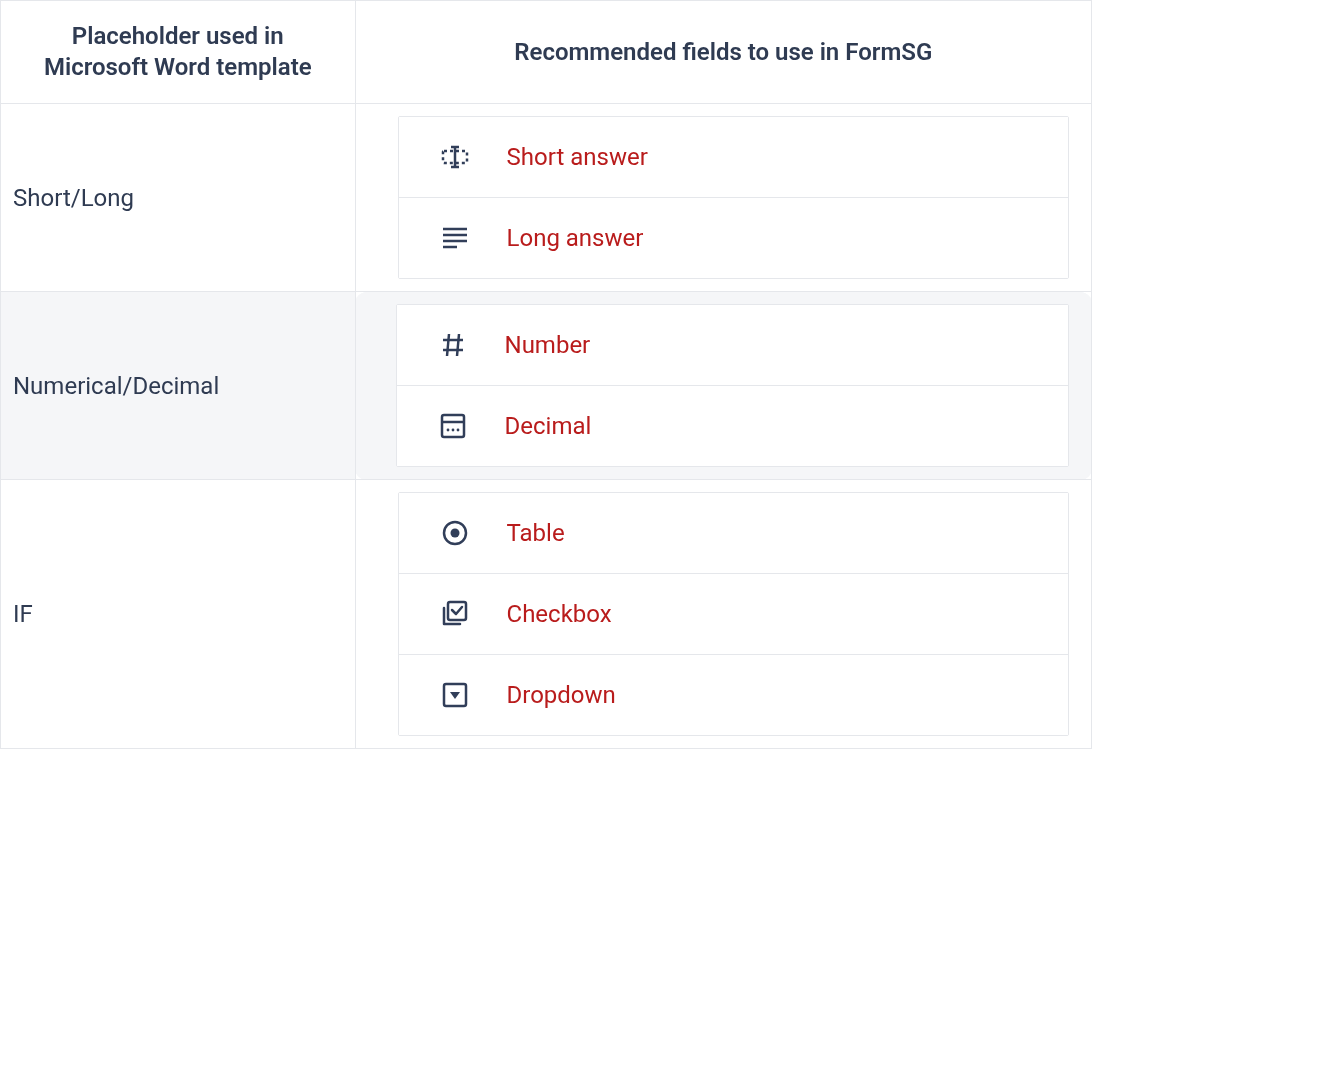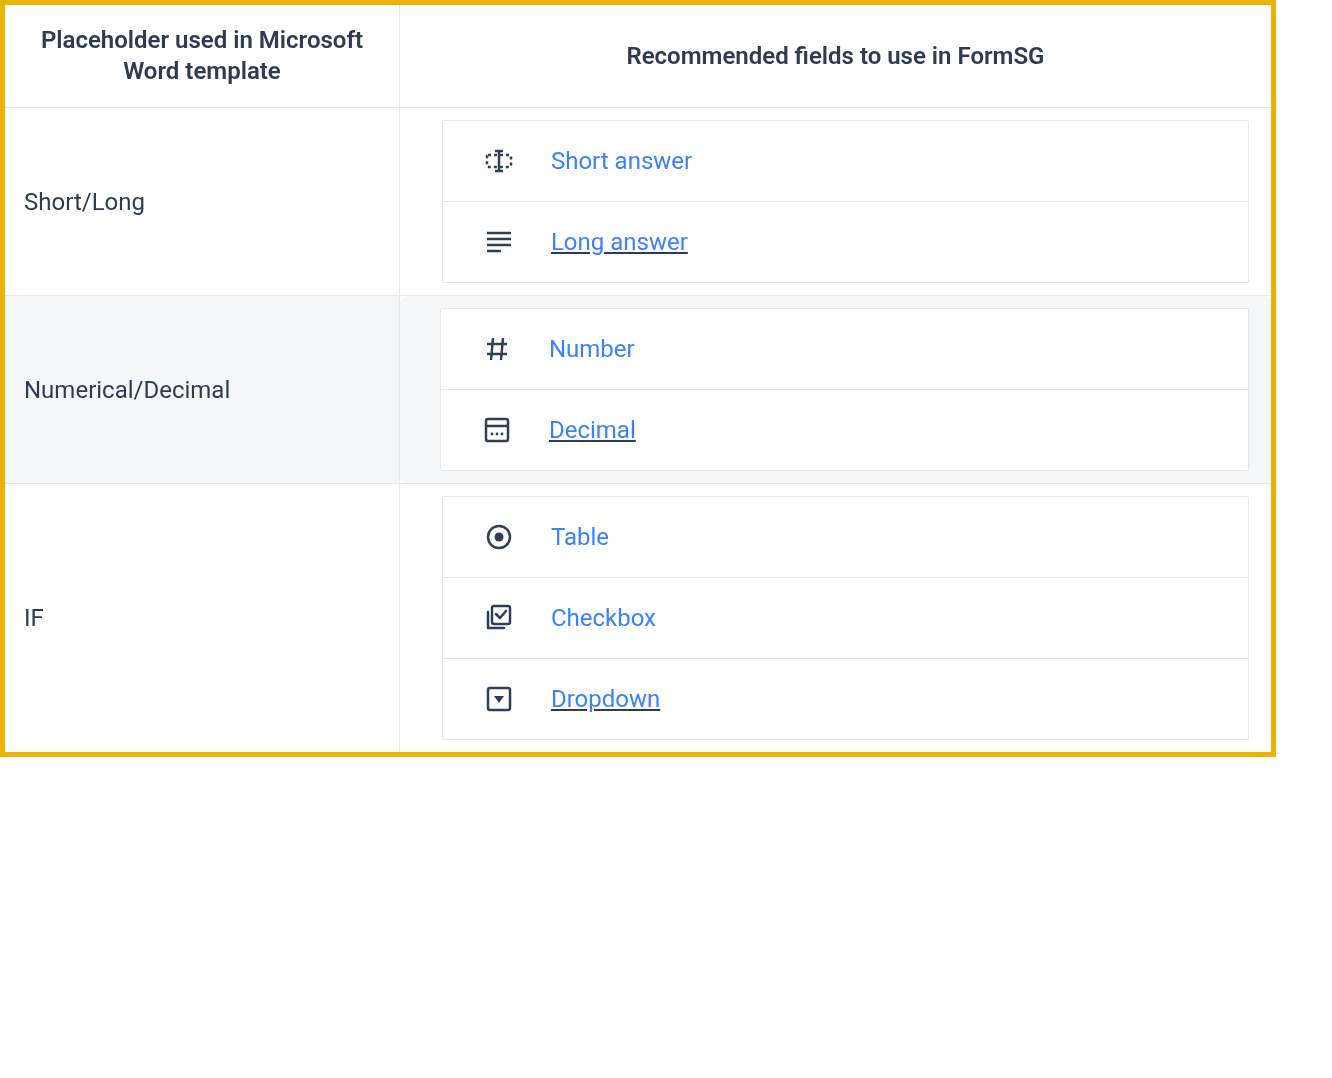--- a/index.html
+++ b/index.html
@@ -4,23 +4,23 @@
 <style>
   * { box-sizing: border-box; }
   body {
     margin: 0;
     padding: 0;
     font-family: -apple-system, BlinkMacSystemFont, "Segoe UI", Roboto, "Helvetica Neue", Arial, sans-serif;
     background: #fff;
     color: #2f3b52;
   }
   .table {
-    width: 1276px;
+    width: 1092px;
     border-collapse: collapse;
-    border: 5px solid #eab308;
+    border: 1px solid #eab308;
   }
   .table th, .table td {
     border: 1px solid #e5e7eb;
     vertical-align: middle;
   }
   .table th {
     background: #fff;
     font-weight: 600;
     font-size: 24px;
     color: #2f3b52;
@@ -28,21 +28,21 @@
     text-align: center;
   }
   .col-placeholder {
     width: 410px;
   }
   .col-fields {
     width: 922px;
     border-radius: 12px;
   }
   .placeholder-cell {
-    padding: 20px 19px;
+    padding: 20px 12px;
     font-size: 24px;
     color: #2f3b52;
     text-align: left;
   }
   .fields-cell {
     padding: 12px 22px 12px 42px;
   }
   .row-alt {
     background: #f5f6f8;
   }
@@ -53,41 +53,40 @@
   }
   .field-item {
     display: flex;
     align-items: center;
     padding: 24px 40px;
     border-bottom: 1px solid #e5e7eb;
     background: #fff;
   }
   .field-item:last-child {
     border-bottom: none;
-    text-decoration: underline;
   }
   .field-icon {
     width: 32px;
     height: 32px;
     flex-shrink: 0;
     margin-right: 36px;
     display: flex;
     align-items: center;
     justify-content: center;
   }
   .field-icon svg {
     width: 32px;
     height: 32px;
     stroke: #313e59;
     fill: none;
     stroke-width: 2;
   }
   .field-label {
     font-size: 24px;
-    color: #3b82f6;
+    color: #b91c1c;
   }
   th.col-placeholder {
     line-height: 1.3;
   }
 </style>
 </head>
 <body>
 
 <table class="table">
   <thead>

